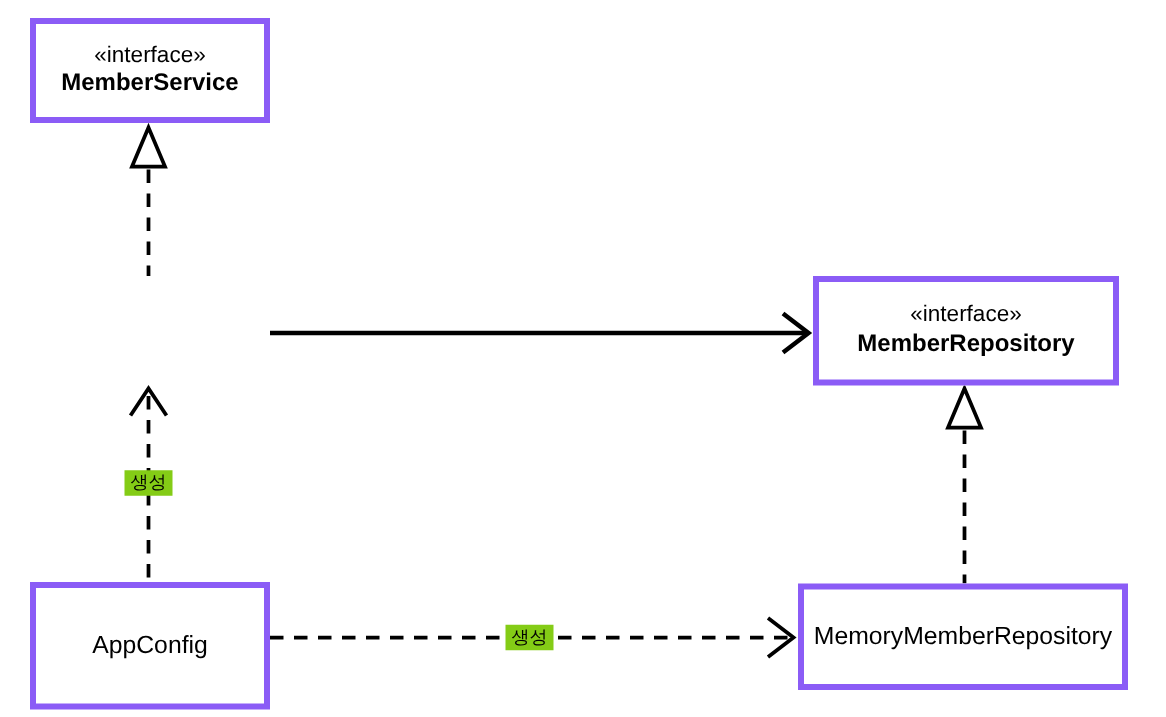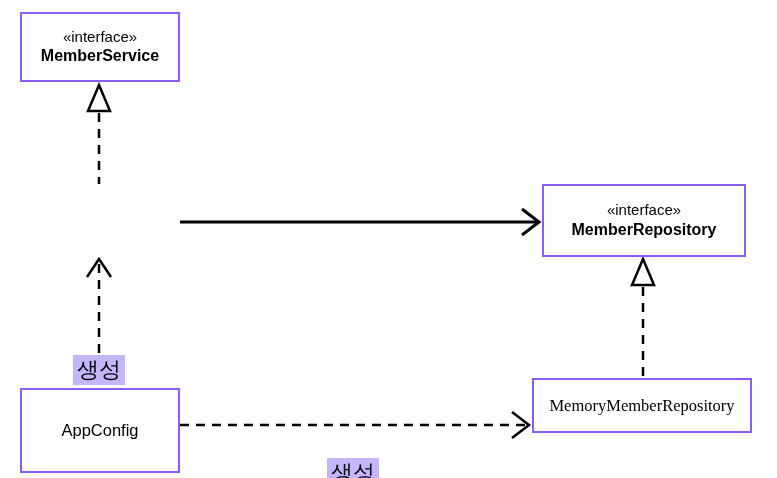--- a/index.html
+++ b/index.html
@@ -15,47 +15,46 @@
   }
 
   svg.edges {
     position: absolute;
     left: 0; top: 0;
     width: 777px; height: 478px;
   }
 
   .uml-node {
     position: absolute;
-    border: 2px solid #8b5cf6;
+    border: 4px solid #8b5cf6;
     background: #ffffff;
     display: flex;
     flex-direction: column;
     align-items: center;
     justify-content: center;
     text-align: right;
     line-height: 1.3;
   }
   .uml-node .stereotype { font-size: 15px; font-weight: 400; }
   .uml-node .class-name { font-size: 16px; font-weight: 700; }
   .uml-node .class-name-plain { font-size: 16.5px; font-weight: 400; }
 
   #node-member-service            { left: 20px;  top: 12px;  width: 160px; height: 70px; }
   #node-member-service-impl       { left: 20px;  top: 184px; width: 160px; height: 73px; }
   #node-member-repository         { left: 542px; top: 184px; width: 204px; height: 73px; }
   #node-app-config                { left: 20px;  top: 388px; width: 160px; height: 85px; }
-  #node-memory-member-repository  { left: 532px; top: 378px; width: 220px; height: 55px; font-family: Liberation Serif, serif; }
+  #node-memory-member-repository  { left: 532px; top: 389px; width: 220px; height: 71px; }
 
   .edge-label {
     position: absolute;
-    background: #c4b5fd;
-    font-size: 22px;
+    background: #84cc16;
+    font-size: 12px;
     padding: 0 4px;
     transform: translate(-50%, -50%);
     white-space: nowrap;
-    margin-top: 48px;
   }
   #label-create-vertical   { left: 99px;  top: 322px; }
   #label-create-horizontal { left: 353px; top: 425px; }
 </style>
 </head>
 <body>
 
 <div class="canvas">
 
   <svg class="edges" viewBox="0 0 777 478" xmlns="http://www.w3.org/2000/svg">

